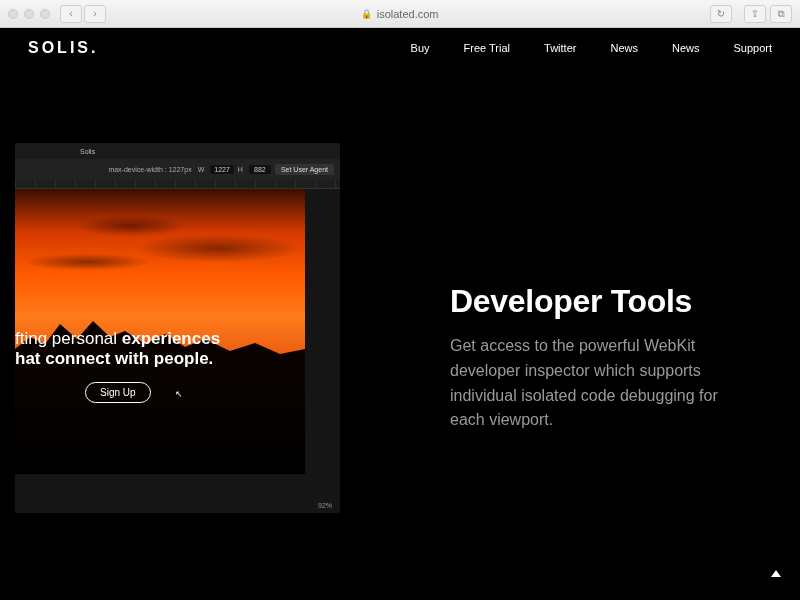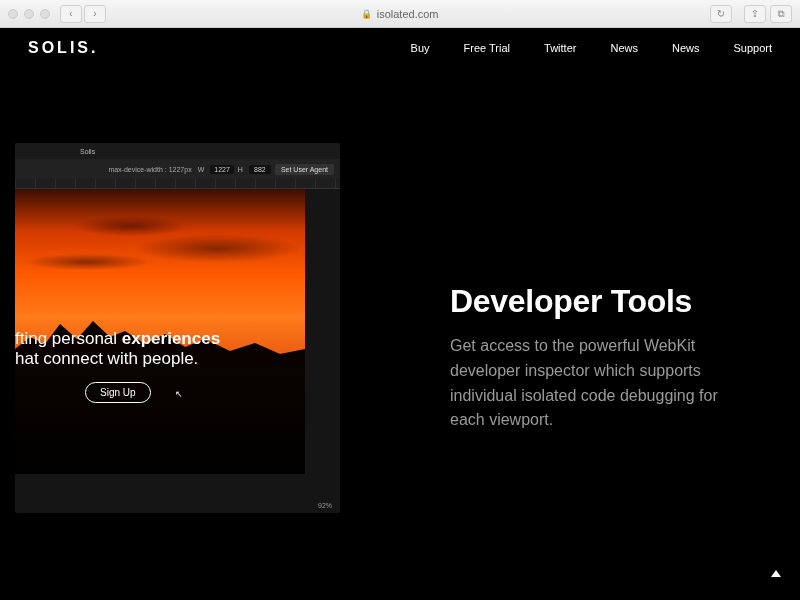--- a/index.html
+++ b/index.html
@@ -239,21 +239,21 @@
   margin-top: 40px;
 }
 .hero-line1 {
   font-size: 17px;
   font-weight: 300;
   line-height: 1.2;
 }
 .hero-line1 b { font-weight: 700; }
 .hero-line2 {
   font-size: 17px;
-  font-weight: 400;
+  font-weight: 700;
   line-height: 1.2;
 }
 .signup-btn {
   display: inline-block;
   margin-top: 12px;
   border: 1px solid #fff;
   border-radius: 14px;
   padding: 4px 14px;
   font-size: 10px;
   color: #fff;

